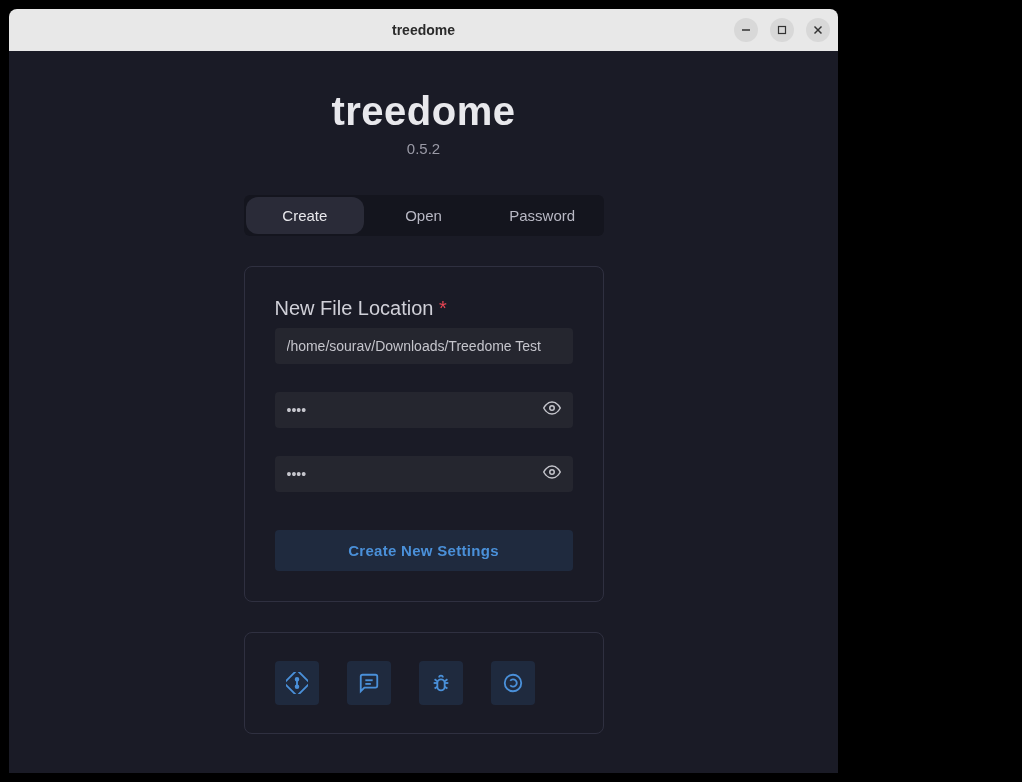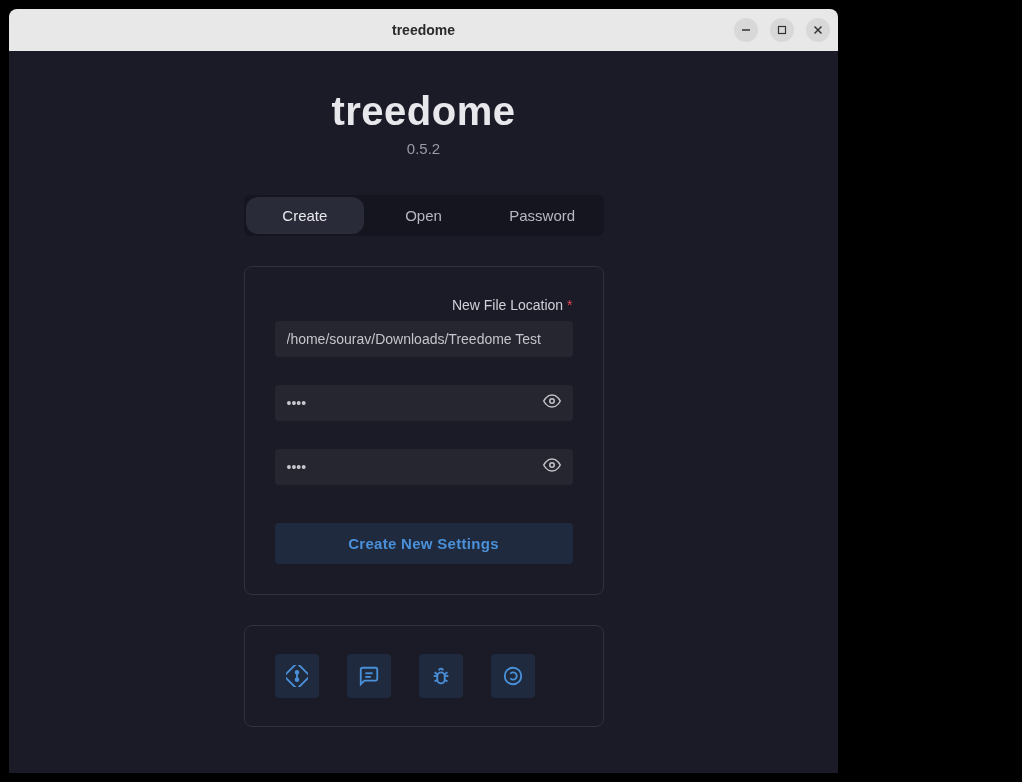--- a/index.html
+++ b/index.html
@@ -119,24 +119,23 @@
       padding: 30px 30px 30px 30px;
     }
     .form-group {
       margin-bottom: 28px;
     }
     .form-group:last-of-type {
       margin-bottom: 38px;
     }
     .form-label {
       color: #d0d0d8;
-      font-size: 14px;
+      font-size: 20px;
       display: block;
       margin-bottom: 8px;
-      text-align: right;
     }
     .required {
       color: #e64553;
     }
     .form-input {
       width: 100%;
       background: #25262f;
       border: none;
       border-radius: 4px;
       padding: 10px 12px;

